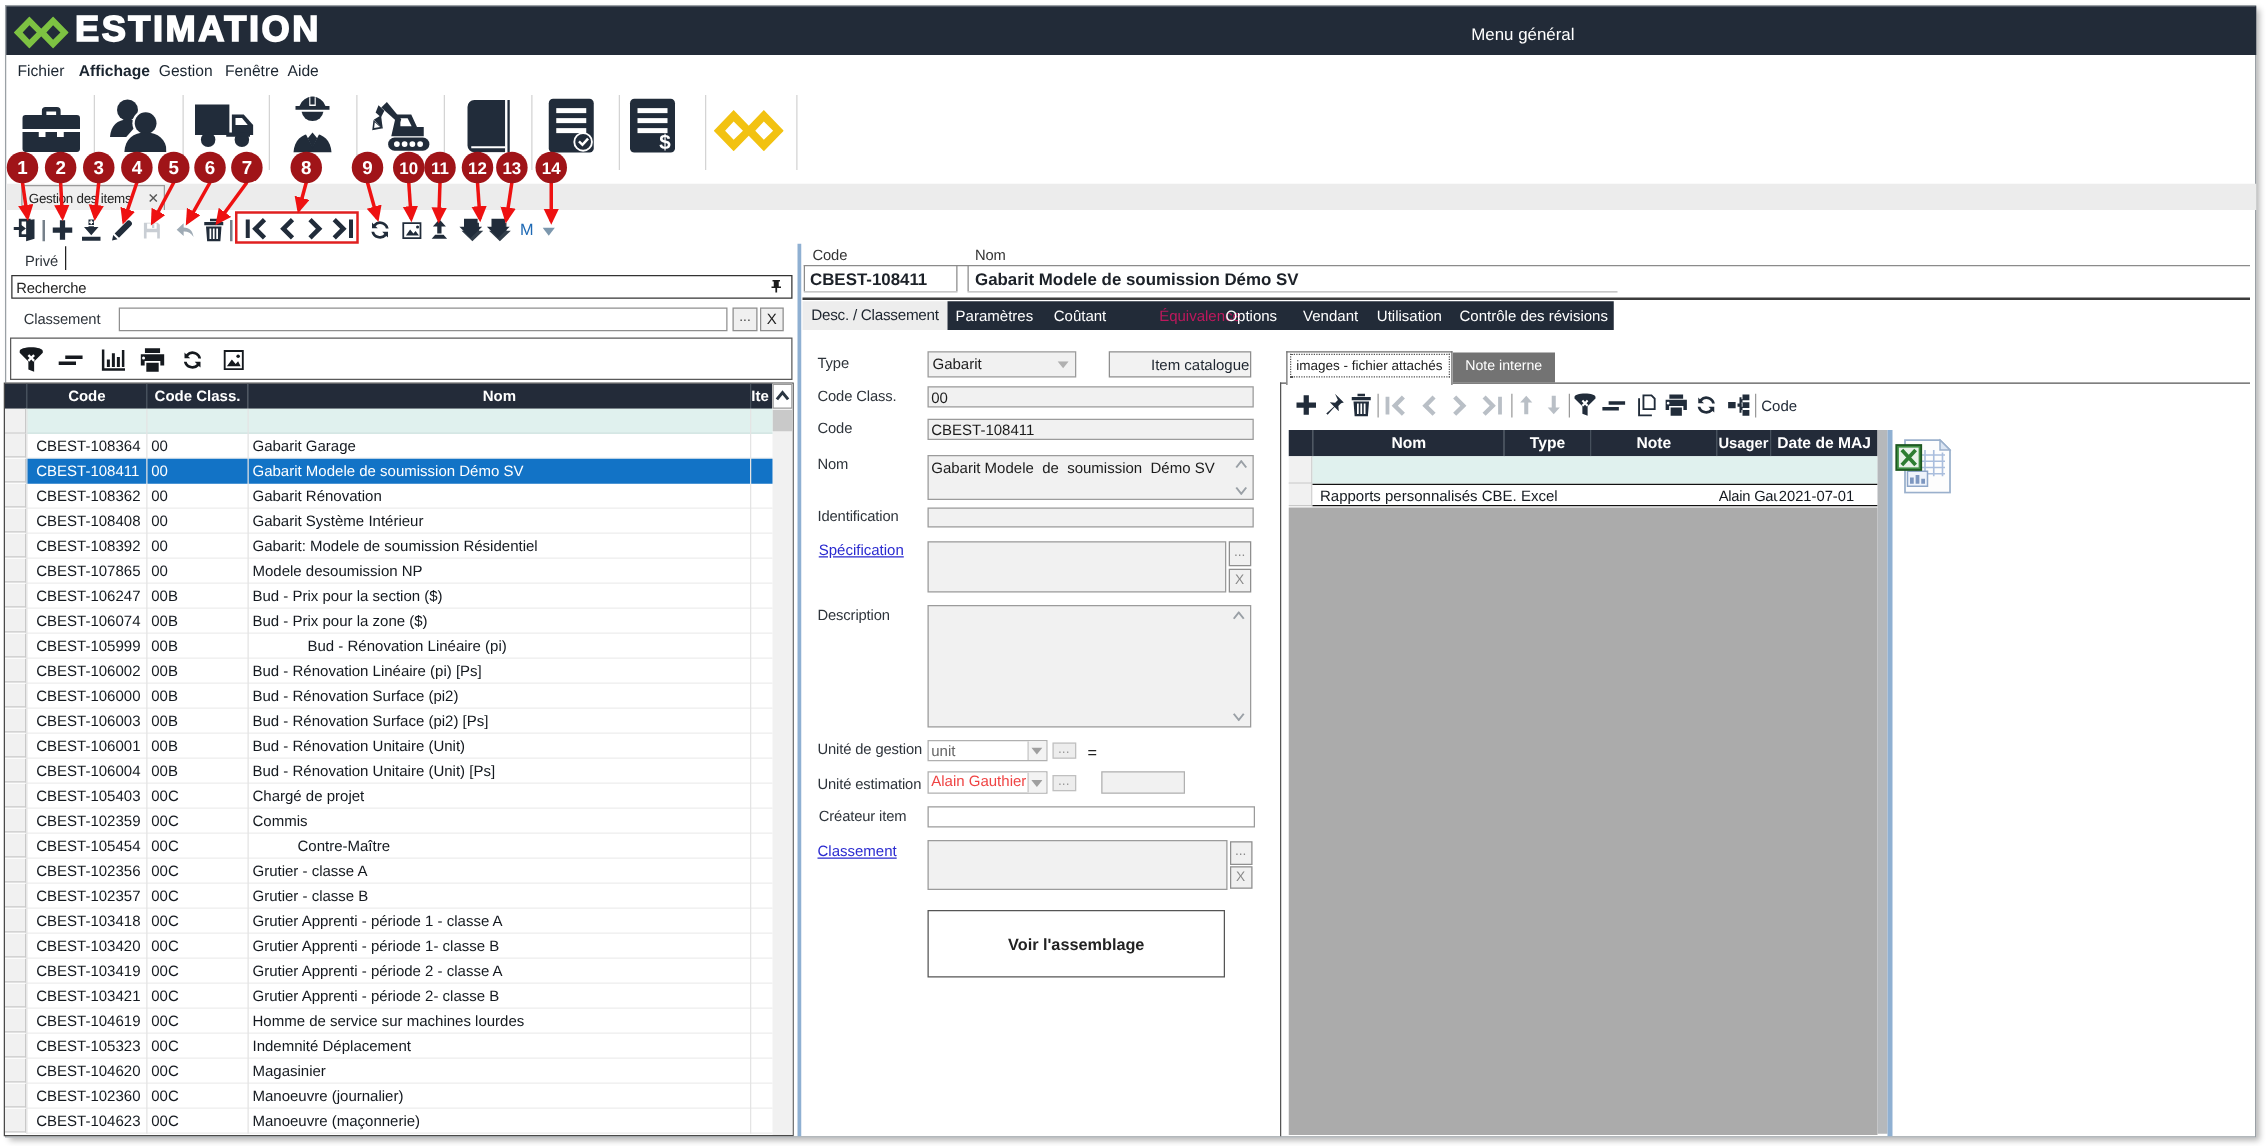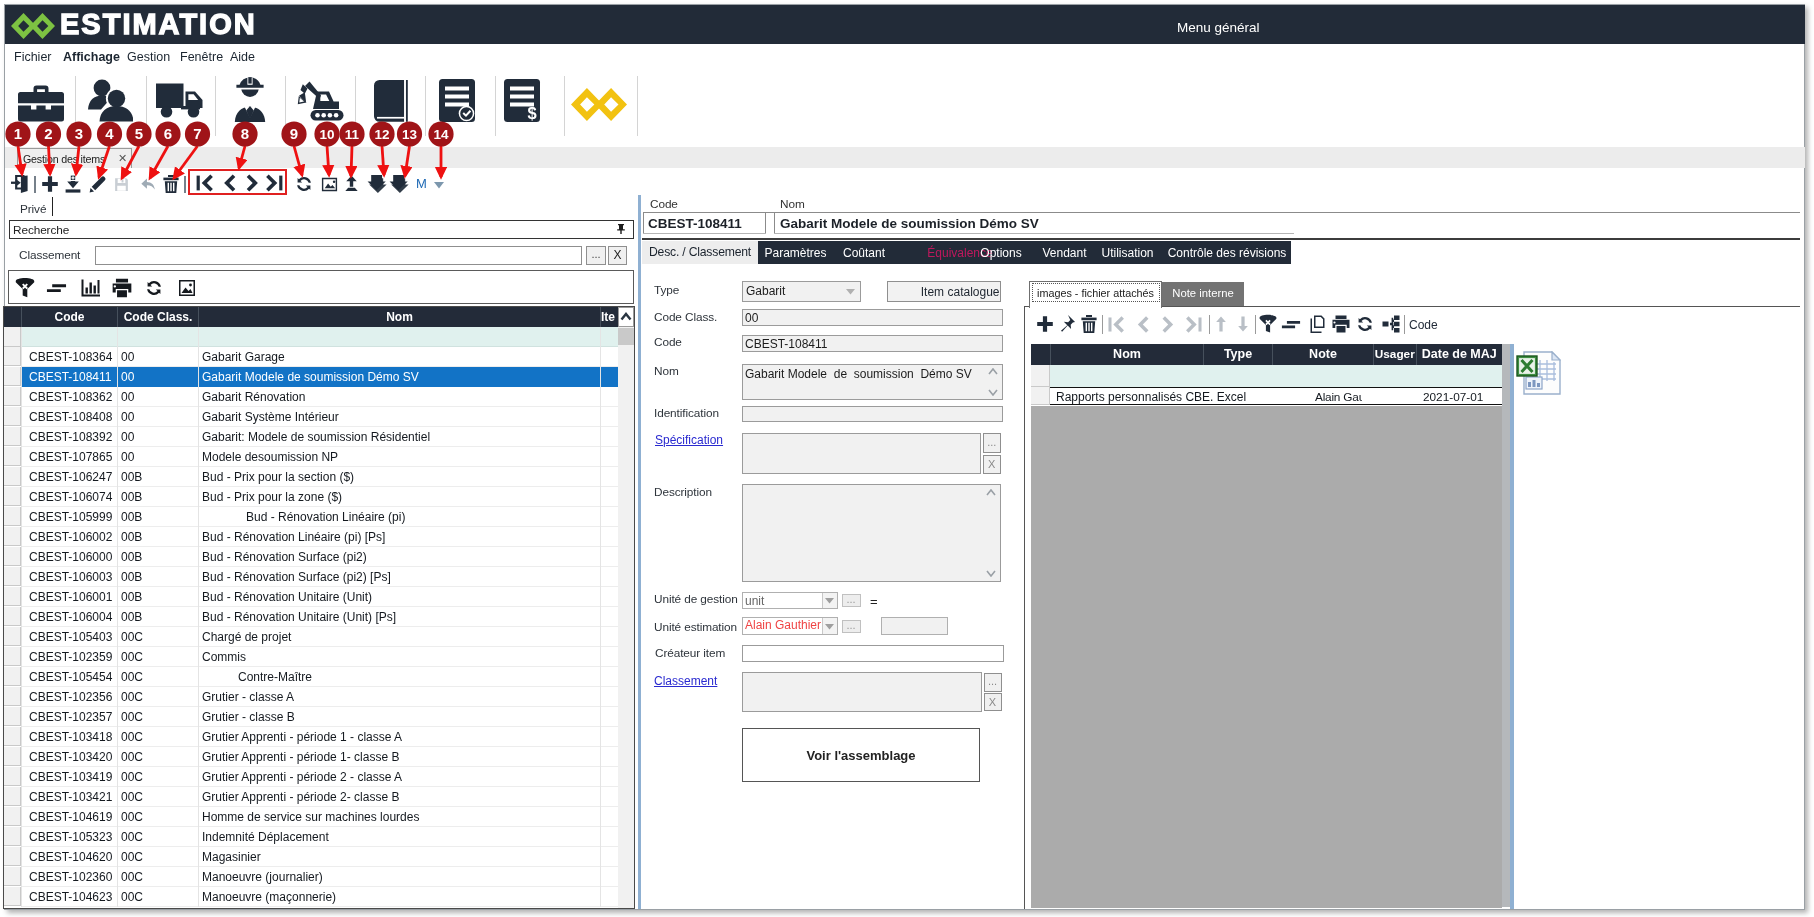--- a/index.html
+++ b/index.html
@@ -711,21 +711,21 @@
 <div class="hdr" style="left:1050px;top:344px;width:153px;height:21px;text-align:center;line-height:21px;border-left:1px solid #46505c;font-size:12.5px;">Nom</div>
 <div class="hdr" style="left:1203px;top:344px;width:69px;height:21px;text-align:center;line-height:21px;border-left:1px solid #46505c;font-size:12.5px;">Type</div>
 <div class="hdr" style="left:1272px;top:344px;width:101px;height:21px;text-align:center;line-height:21px;border-left:1px solid #46505c;font-size:12.5px;">Note</div>
 <div class="hdr" style="left:1373px;top:344px;width:42.5px;height:21px;text-align:center;line-height:21px;border-left:1px solid #46505c;font-size:11.8px;">Usager</div>
 <div class="hdr" style="left:1415.5px;top:344px;width:86.5px;height:21px;text-align:center;line-height:21px;border-left:1px solid #46505c;font-size:12.5px;">Date de MAJ</div>
 <div class="abs" style="left:1030.5px;top:365px;width:19.5px;height:22px;background:#f1f1f1;border-right:1px solid #c9c9c9;border-bottom:1px solid #c9c9c9;"></div>
 <div class="abs" style="left:1050px;top:365px;width:452px;height:22px;background:#e0f1ee;"></div>
 <div class="abs" style="left:1030.5px;top:387px;width:19.5px;height:18px;background:#f1f1f1;border-right:1px solid #c9c9c9;border-bottom:1px solid #c9c9c9;"></div>
 <div class="abs" style="left:1050px;top:387px;width:452px;height:18px;background:#fff;border-top:1.5px solid #111;border-bottom:1.5px solid #111;"></div>
 <div class="cell" style="left:1056px;top:390px;width:300px;">Rapports personnalisés CBE. Excel</div>
-<div class="cell" style="left:1315px;top:390px;width:47px;font-size:11.8px;letter-spacing:-0.2px;">Alain Gau</div>
+<div class="cell" style="left:1375px;top:390px;width:47px;font-size:11.8px;letter-spacing:-0.2px;">Alain Gau</div>
 <div class="cell" style="left:1423px;top:390px;width:78px;font-size:11.8px;">2021-07-01</div>
 <div class="abs" style="left:1030.5px;top:405.5px;width:471.5px;height:502px;background:#ababab;"></div>
 <div class="abs" style="left:1502px;top:344px;width:8px;height:563px;background:#b5b8bb;"></div>
 <div class="abs" style="left:1510px;top:344px;width:4px;height:565px;background:#8fb0d2;"></div>
 <svg class="abs" style="left:1516px;top:351px;" width="45" height="44" viewBox="0 0 45 44">
 <path d="M8 1 H36 L44 9 V43 H8 Z" fill="#fdfdfd" stroke="#9ab0cc" stroke-width="1.4"></path>
 <path d="M36 1 L44 9 H36 Z" fill="#dce6f4" stroke="#9ab0cc" stroke-width="1.2"></path>
 <g stroke="#aabedd" stroke-width="1.3">
 <path d="M12 13 H40 M12 18 H40 M12 23 H40 M12 28 H40"></path>
 <path d="M17 9 V30 M24 9 V30 M31 9 V30 M38 11 V30"></path>

